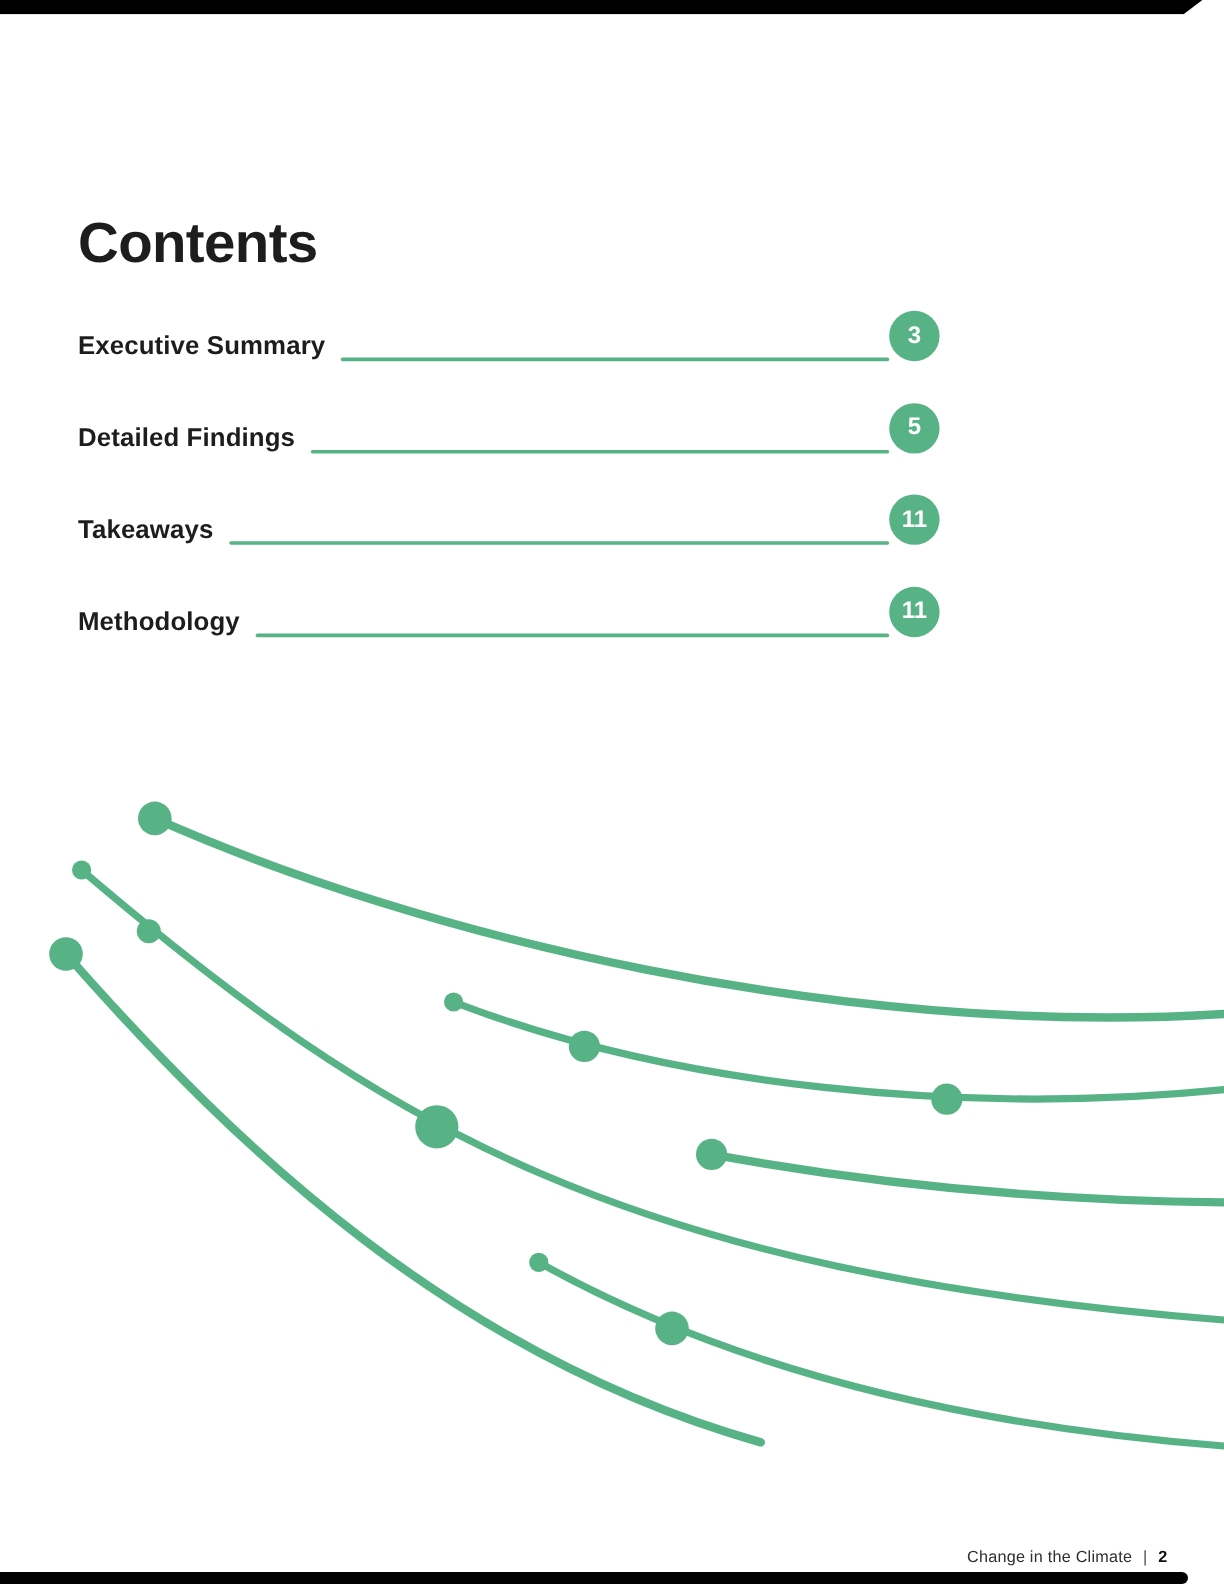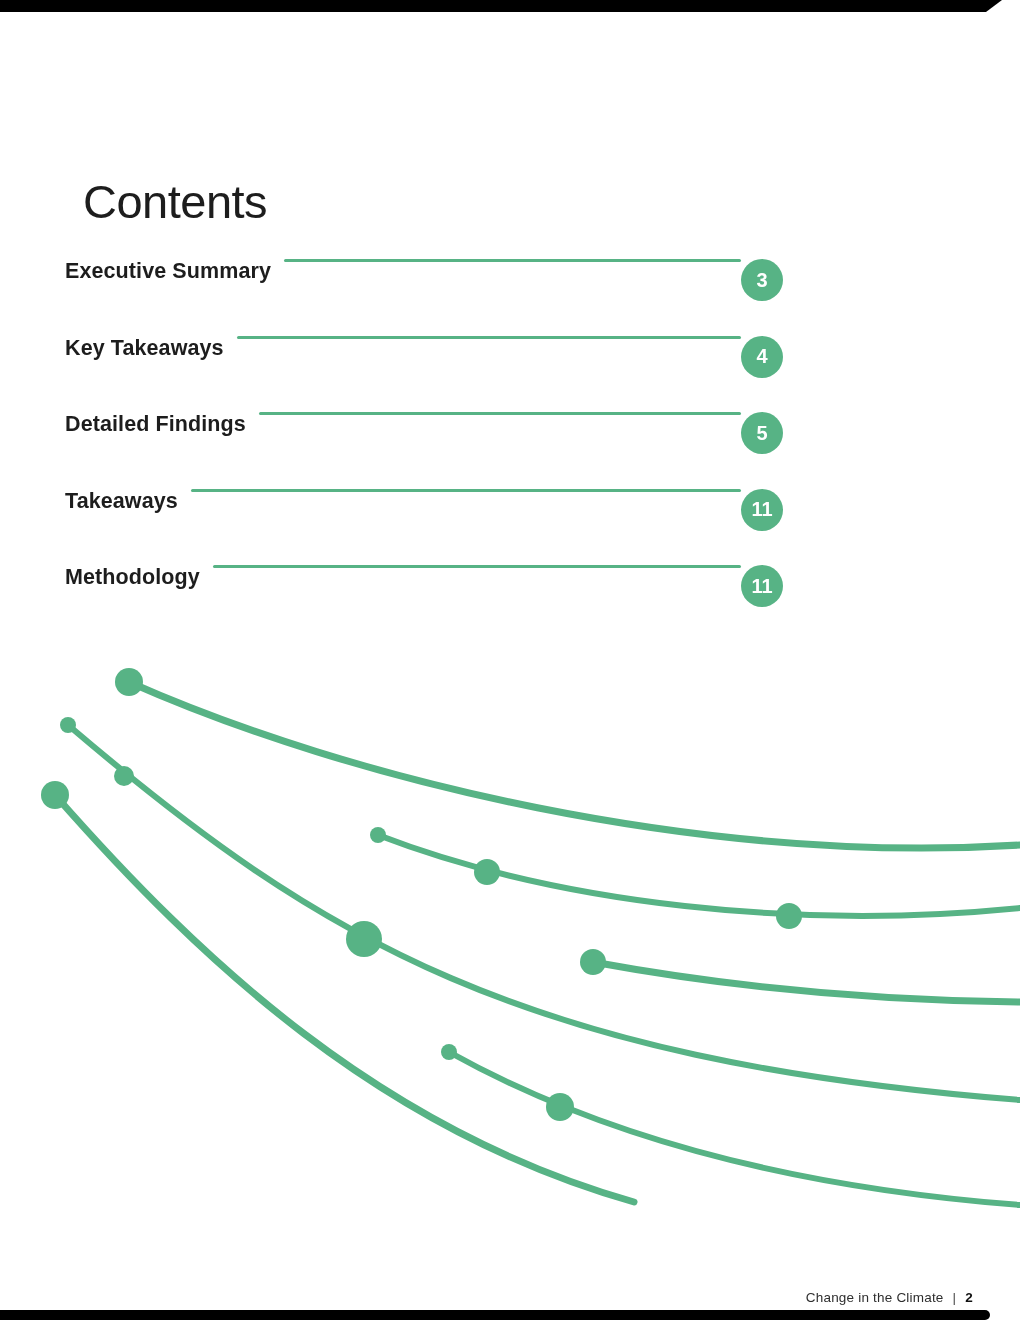--- a/index.html
+++ b/index.html
@@ -24,31 +24,30 @@
   }
   .bottombar{
     position:absolute;left:0;top:1310px;
     width:990px;height:10px;
     background:var(--bar);
     border-radius:0 5px 5px 0;
   }
   .heading{
     position:absolute;left:65px;top:176px;
     font-size:47px;line-height:1.1;
-    font-weight:400;
+    font-weight:700;
     letter-spacing:-0.5px;
     color:var(--ink);
-    margin-left:18px;
   }
   .toc{
     position:absolute;left:65px;top:259px;
     width:718px;
   }
   .toc-row{
-    display:flex;align-items:flex-start;
+    display:flex;align-items:flex-end;
     height:42px;
     margin-bottom:34.5px;
   }
   .toc-label{
     font-size:21.5px;font-weight:700;color:var(--ink);
     letter-spacing:0.1px;
     white-space:nowrap;
   }
   .toc-line{
     flex:1;height:3px;background:var(--accent);
@@ -85,25 +84,20 @@
   <h1 class="heading">Contents</h1>
 
   <div class="toc">
 
     <div class="toc-row">
       <span class="toc-label">Executive Summary</span>
       <span class="toc-line"></span>
       <span class="toc-page">3</span>
     </div>
 
-    <div class="toc-row">
-      <span class="toc-label">Key Takeaways</span>
-      <span class="toc-line"></span>
-      <span class="toc-page">4</span>
-    </div>
 
     <div class="toc-row">
       <span class="toc-label">Detailed Findings</span>
       <span class="toc-line"></span>
       <span class="toc-page">5</span>
     </div>
 
     <div class="toc-row">
       <span class="toc-label">Takeaways</span>
       <span class="toc-line"></span>

